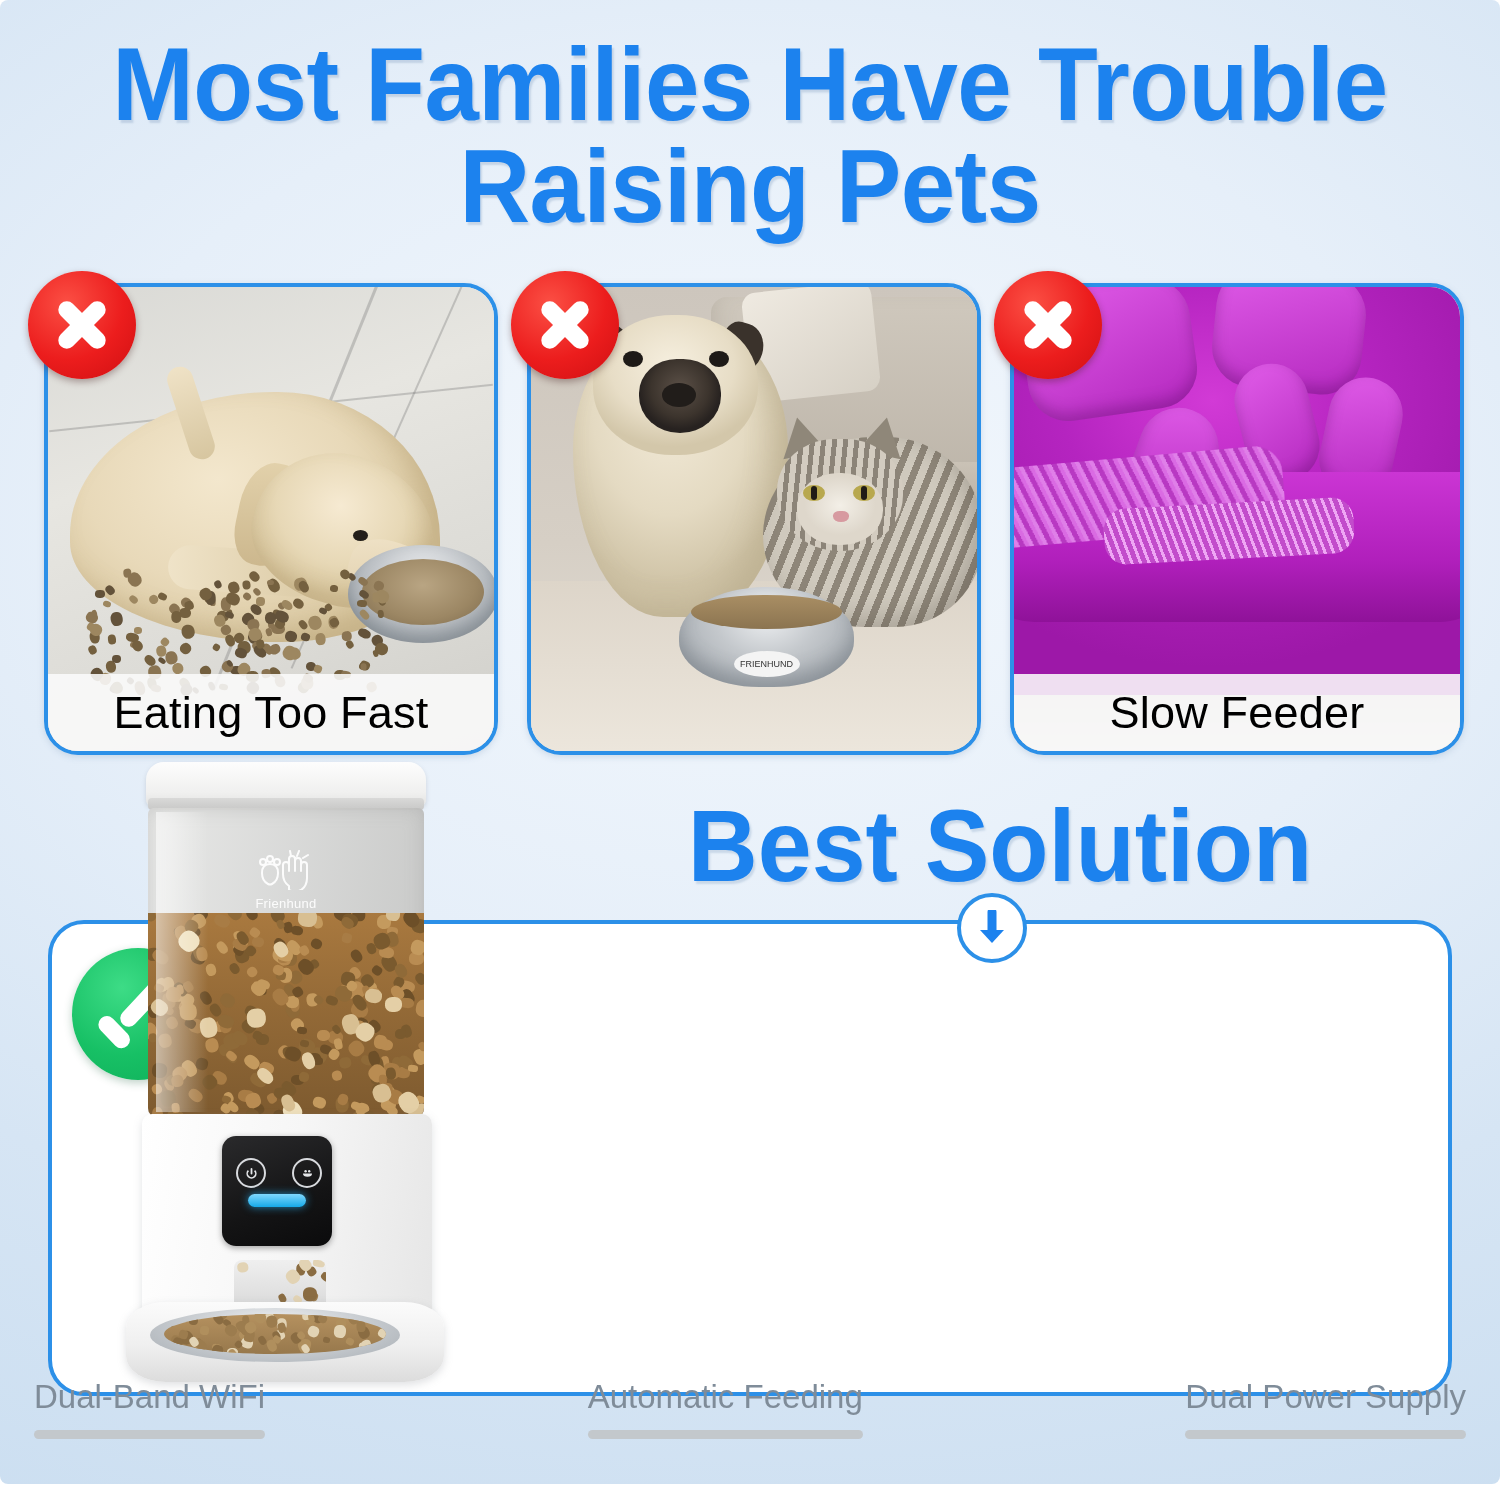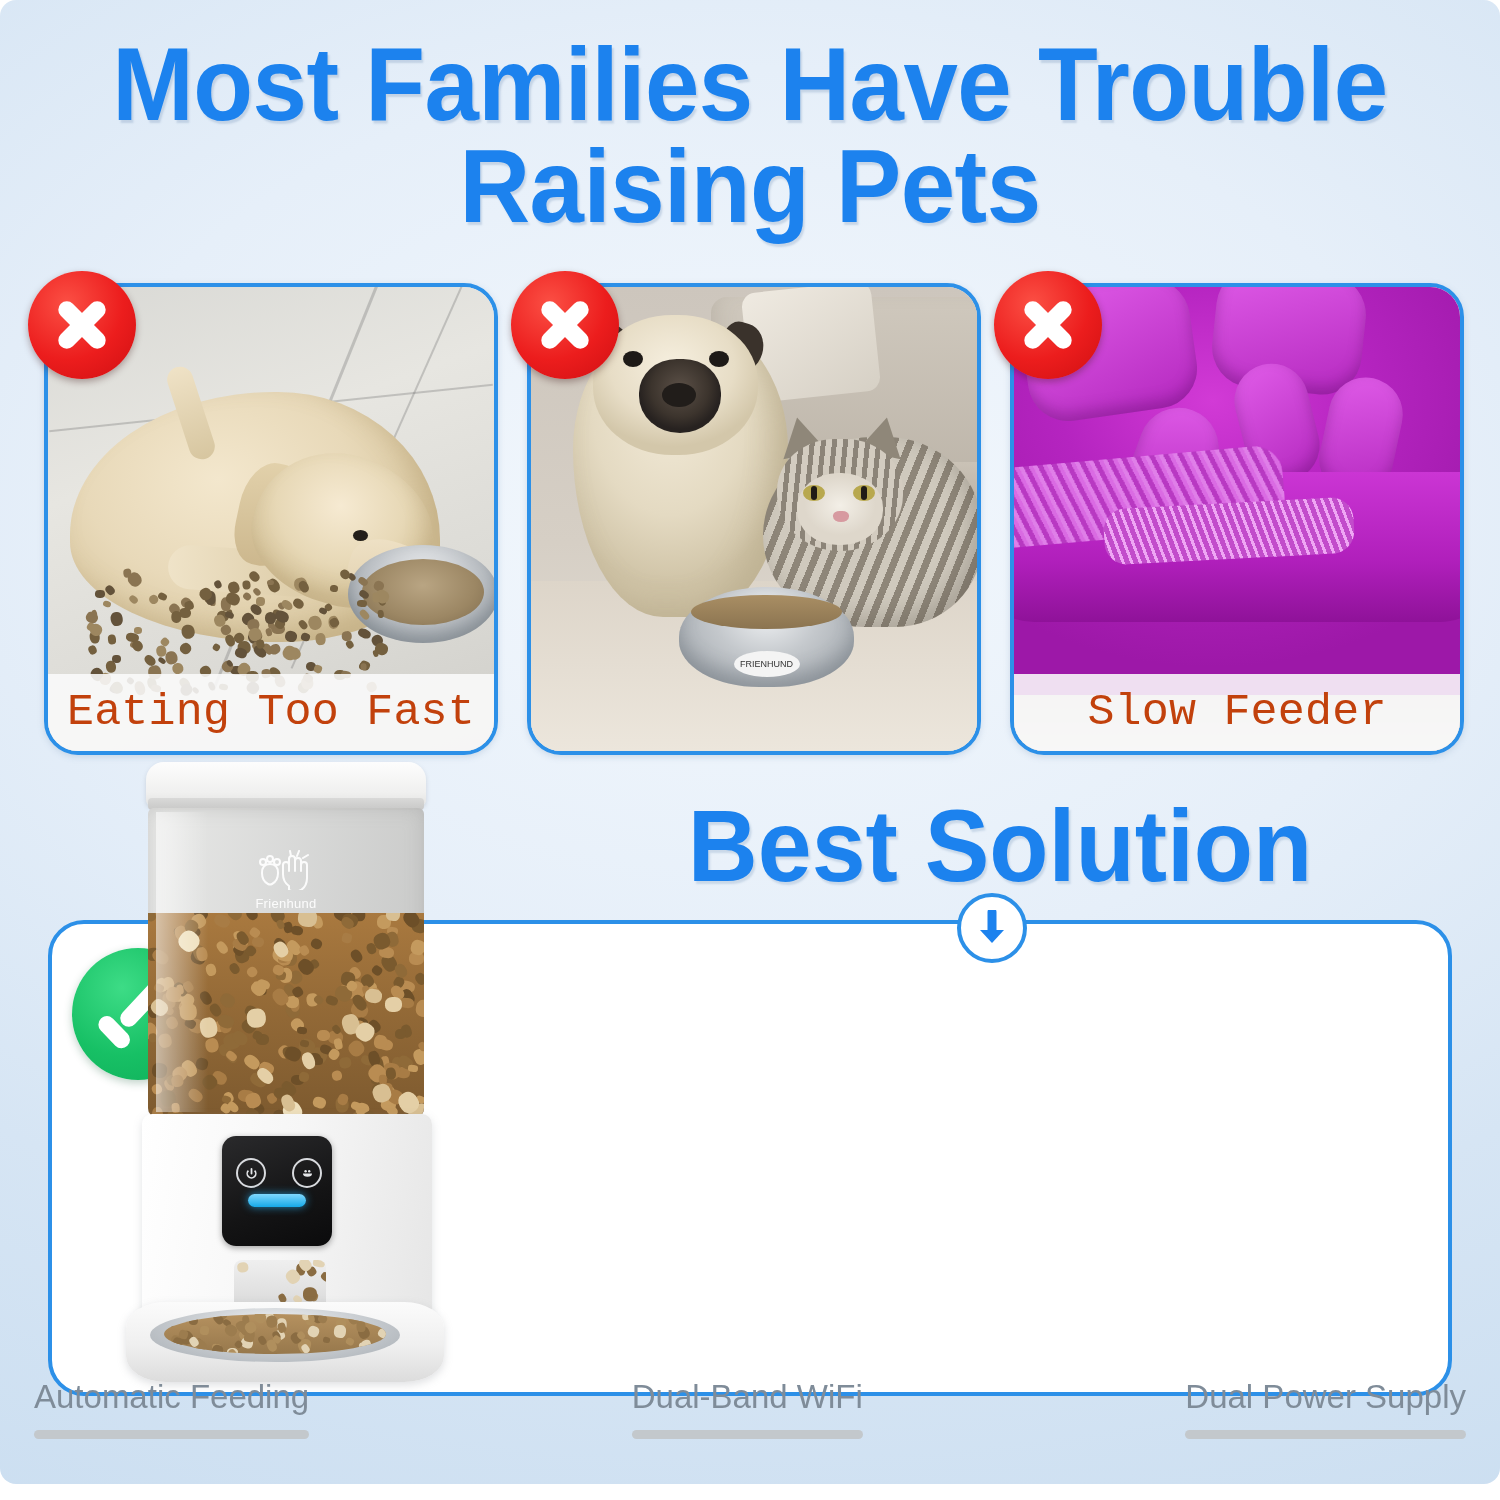--- a/index.html
+++ b/index.html
@@ -1,20 +1,20 @@
 <!DOCTYPE html>
 <html><head>
 <meta charset="utf-8">
 <style>
   html,body{margin:0;padding:0;background:#ffffff;}
   body{width:1500px;height:1500px;overflow:hidden;font-family:"Liberation Sans",sans-serif;}
 
   #page{
     position:relative;width:1500px;height:1484px;box-sizing:border-box;
-    border-radius:16px;overflow:hidden;
+    border-radius:8px;overflow:hidden;
     background:
       radial-gradient(120% 80% at 50% 35%, #f3f8fd 0%, #e6eff9 38%, #d6e5f4 66%, #c9ddf0 100%);
   }
 
   
   .title{
     position:absolute;left:0;right:0;top:34px;text-align:center;
     font-family:"Liberation Sans Narrow","Liberation Sans",sans-serif;
     font-weight:bold;font-size:104px;line-height:0.98;
     color:#1C82EE;letter-spacing:-0.5px;
@@ -31,22 +31,22 @@
     background:#dfe9f3;box-shadow:0 2px 6px rgba(110,145,180,.25);
   }
   .card.c1{left:0;}
   .card.c2{left:483px;}
   .card.c3{left:966px;text-align:right;}
   .photo{position:absolute;inset:0;overflow:hidden;}
   .cap{
     position:absolute;left:0;right:0;bottom:0;height:77px;
     background:rgba(250,250,250,.88);
     display:flex;align-items:center;justify-content:center;
-    font-family:Liberation Mono, monospace;
-    font-size:45px;color:#c2410c;letter-spacing:.2px;margin-top:20px;
+    font-family:Liberation Sans, sans-serif;
+    font-size:45px;color:#000000;letter-spacing:.2px;margin-top:20px;
   }
   .xbadge{
     position:absolute;width:108px;height:108px;border-radius:50%;
     background:radial-gradient(circle at 36% 30%,#fb4f44 0%,#ec1d1d 55%,#cf0f12 100%);
     box-shadow:0 3px 7px rgba(60,20,20,.35);
     z-index:6;display:flex;align-items:center;justify-content:center;
   }
   .xbadge.b1{left:-16px;top:-12px;}
   .xbadge.b2{left:467px;top:-12px;}
   .xbadge.b3{left:950px;top:-12px;}
@@ -901,25 +901,25 @@
         <span class="fk" style="left:143.8px;top:11.6px;width:10.7px;height:11.1px;background:#e2d3b4;transform:rotate(25deg)"></span>
         <span class="fk" style="left:109.3px;top:21.8px;width:7.8px;height:6.5px;background:#b08f5d;transform:rotate(41deg)"></span>
         <span class="fk" style="left:90.2px;top:-1.7px;width:11.7px;height:11.2px;background:#b08f5d;transform:rotate(32deg)"></span>
         <span class="fk" style="left:81.4px;top:8.0px;width:11.0px;height:11.3px;background:#b08f5d;transform:rotate(58deg)"></span>
         <span class="fk" style="left:102.0px;top:26.6px;width:11.6px;height:8.9px;background:#b08f5d;transform:rotate(64deg)"></span>
       </div>
   </div>
 
   <div class="tabs" id="tabbar">
       <div class="tab">
+        <div class="lb">Dual-Band WiFi</div>
+        <div class="ul"></div>
+      </div>
+      <div class="tab">
         <div class="lb">Automatic Feeding</div>
-        <div class="ul"></div>
-      </div>
-      <div class="tab">
-        <div class="lb">Dual-Band WiFi</div>
         <div class="ul"></div>
       </div>
       <div class="tab">
         <div class="lb">Dual Power Supply</div>
         <div class="ul"></div>
       </div>
     </div>
 
 </div>
 

